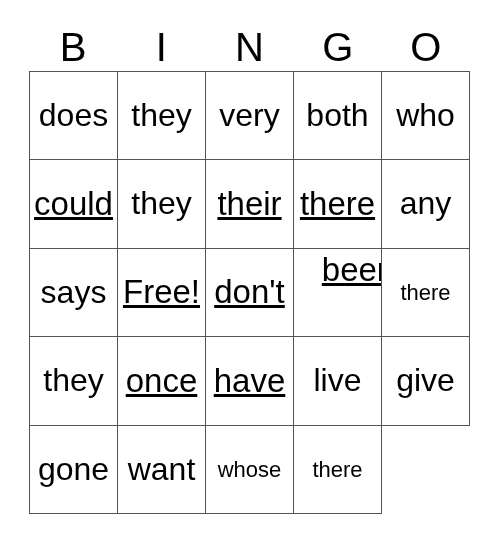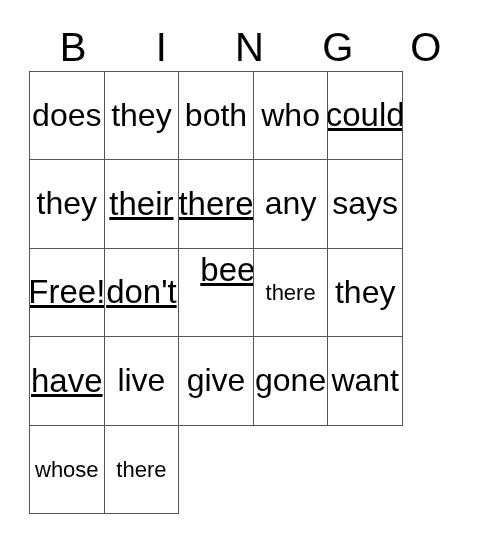--- a/index.html
+++ b/index.html
@@ -44,21 +44,21 @@
     letter-spacing: 0px;
     color: #000000;
     user-select: none;
   }
 
   
   #grid {
     position: absolute;
     left: 29px;
     top: 71px;
-    width: 374px;
+    width: 441px;
     height: 443px;
     display: grid;
     grid-template-columns: repeat(5, 1fr);
     grid-template-rows: repeat(5, 1fr);
     border-top: 1px solid #555555;
     border-left: 1px solid #555555;
     box-sizing: border-box;
     background: #ffffff;
   }
   .cell {
@@ -113,20 +113,23 @@
   </div>
 
   <div id="grid">
       <div class="cell size-lg">
         <span class="cell-text">does</span>
       </div>
       <div class="cell size-lg">
         <span class="cell-text">they</span>
       </div>
       <div class="cell size-lg">
+        <span class="cell-text">very</span>
+      </div>
+      <div class="cell size-lg">
         <span class="cell-text">both</span>
       </div>
       <div class="cell size-lg">
         <span class="cell-text">who</span>
       </div>
       <div class="cell size-md">
         <span class="cell-text">could</span>
       </div>
       <div class="cell size-lg">
         <span class="cell-text">they</span>
@@ -152,20 +155,23 @@
       <div class="cell size-md align-top">
         <span class="cell-text">been</span>
       </div>
       <div class="cell size-sm">
         <span class="cell-text">there</span>
       </div>
       <div class="cell size-lg">
         <span class="cell-text">they</span>
       </div>
       <div class="cell size-md">
+        <span class="cell-text">once</span>
+      </div>
+      <div class="cell size-md">
         <span class="cell-text">have</span>
       </div>
       <div class="cell size-lg">
         <span class="cell-text">live</span>
       </div>
       <div class="cell size-lg">
         <span class="cell-text">give</span>
       </div>
       <div class="cell size-lg">
         <span class="cell-text">gone</span>

